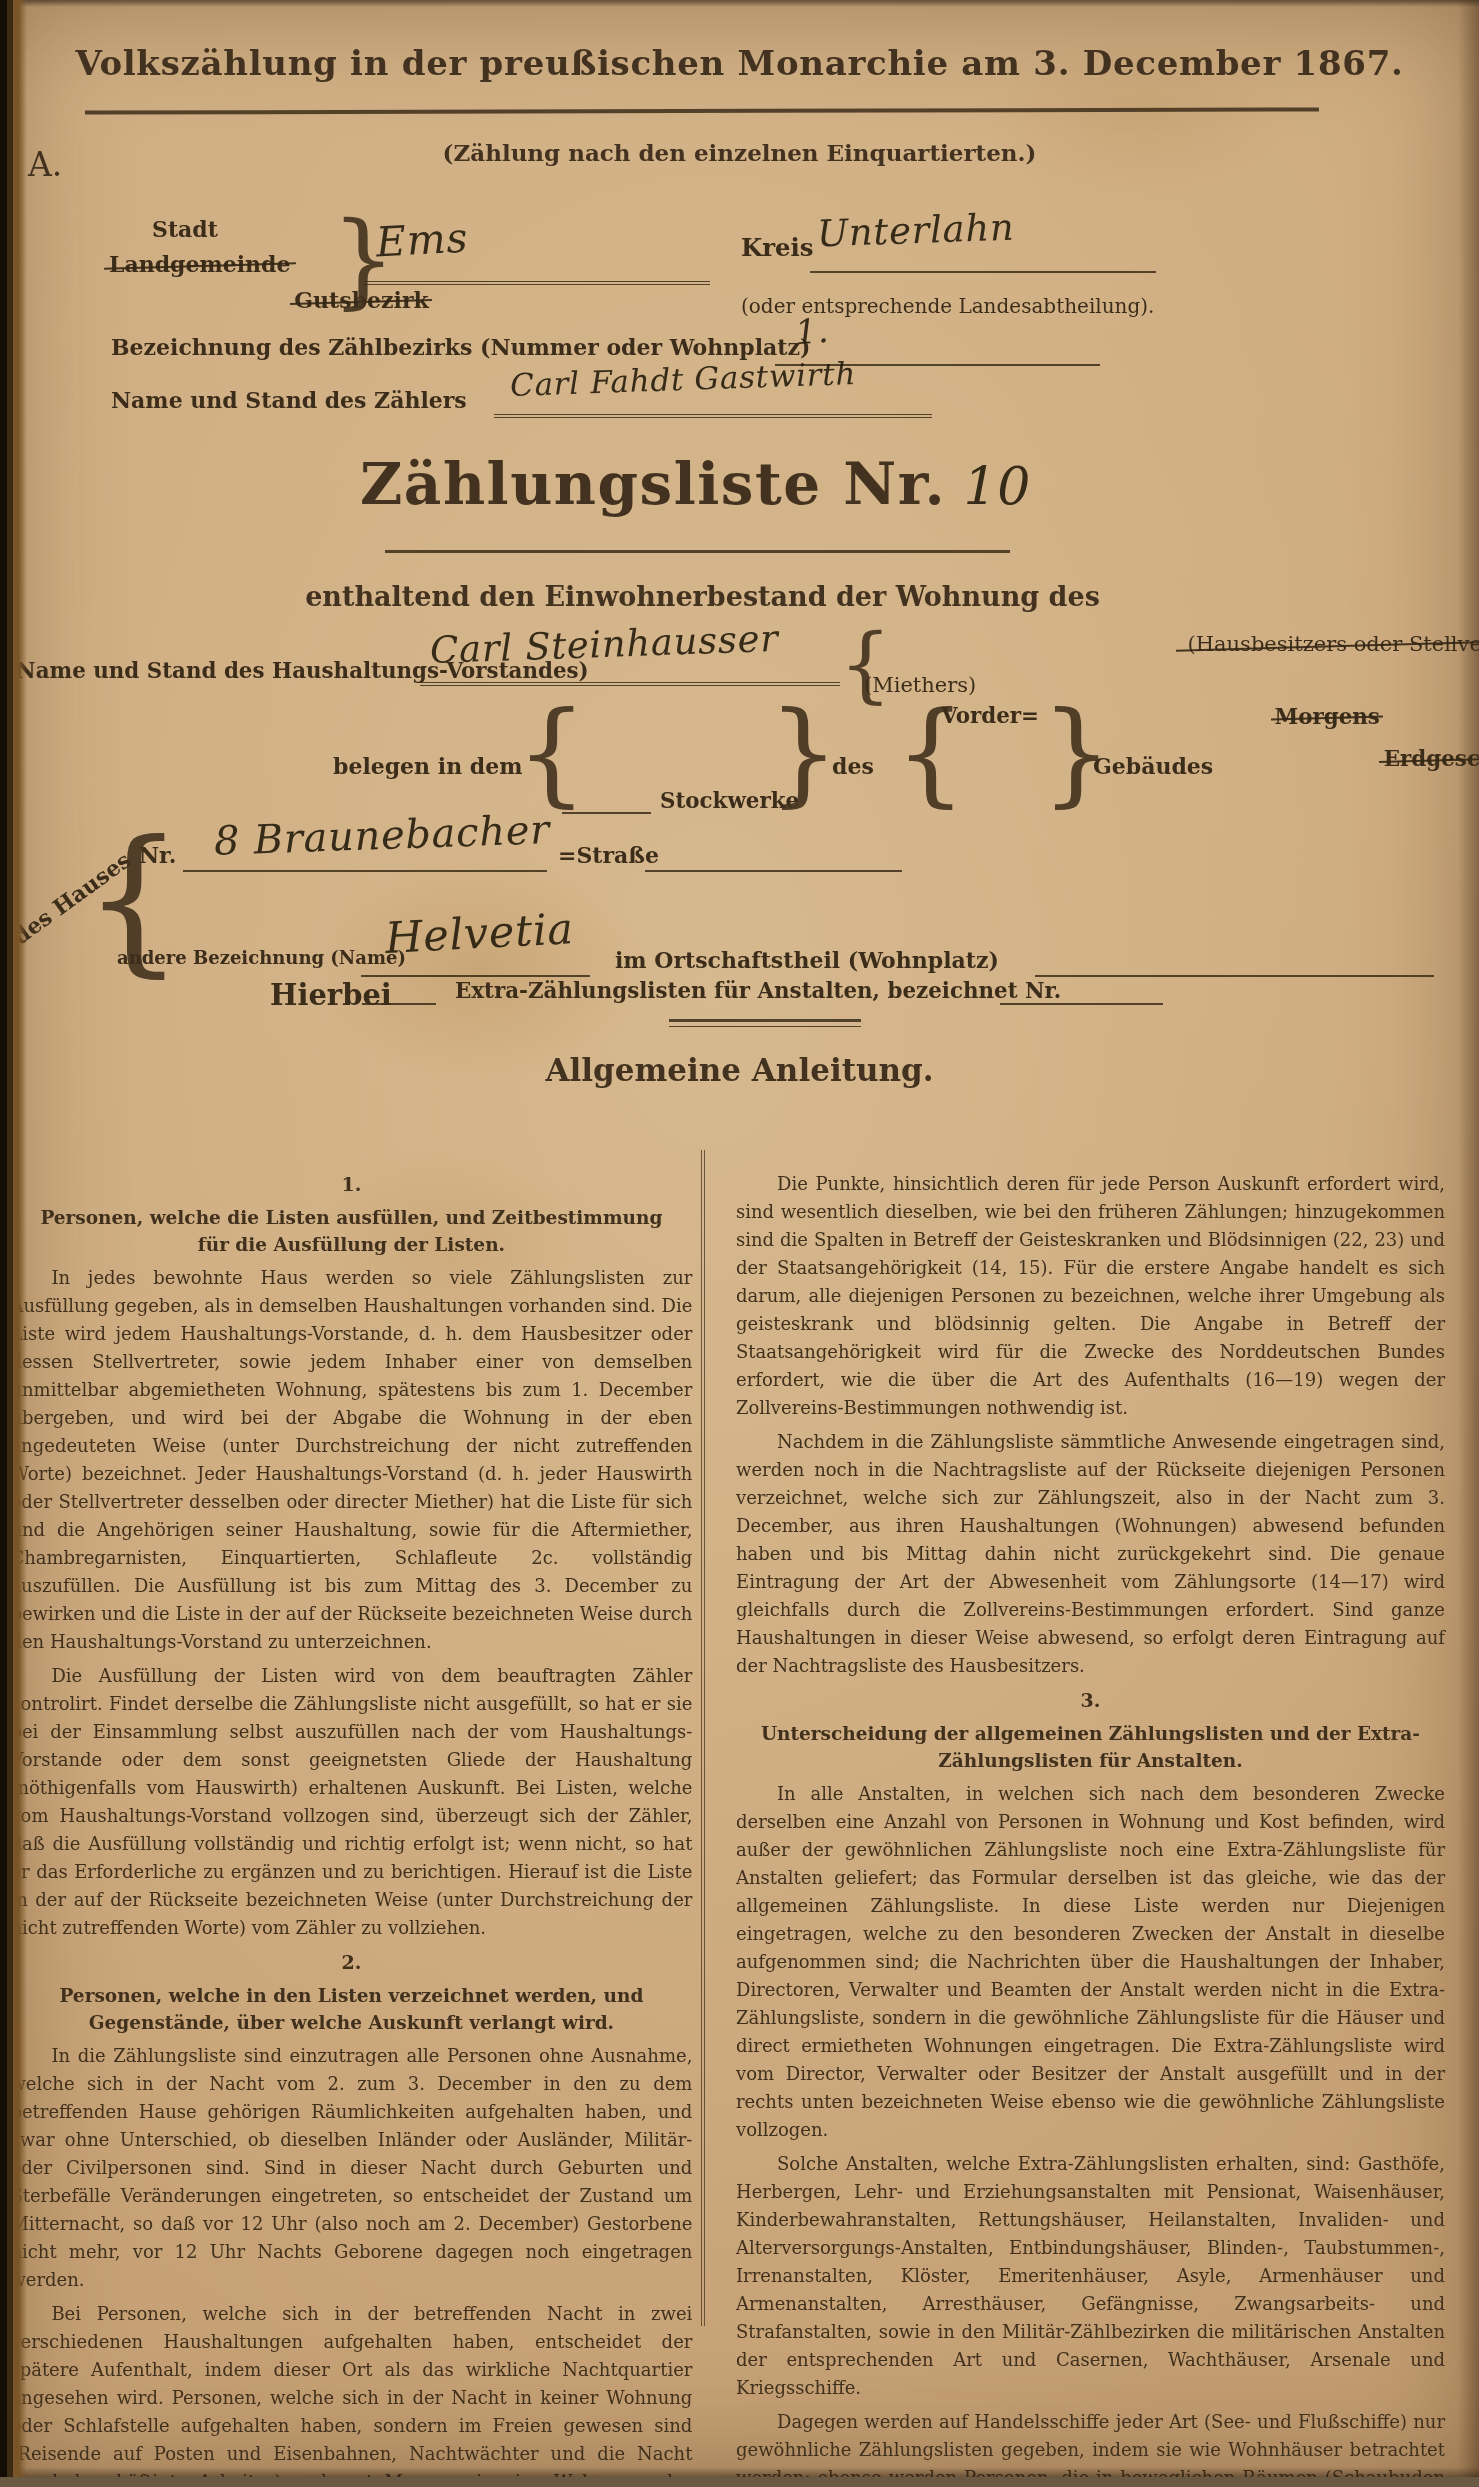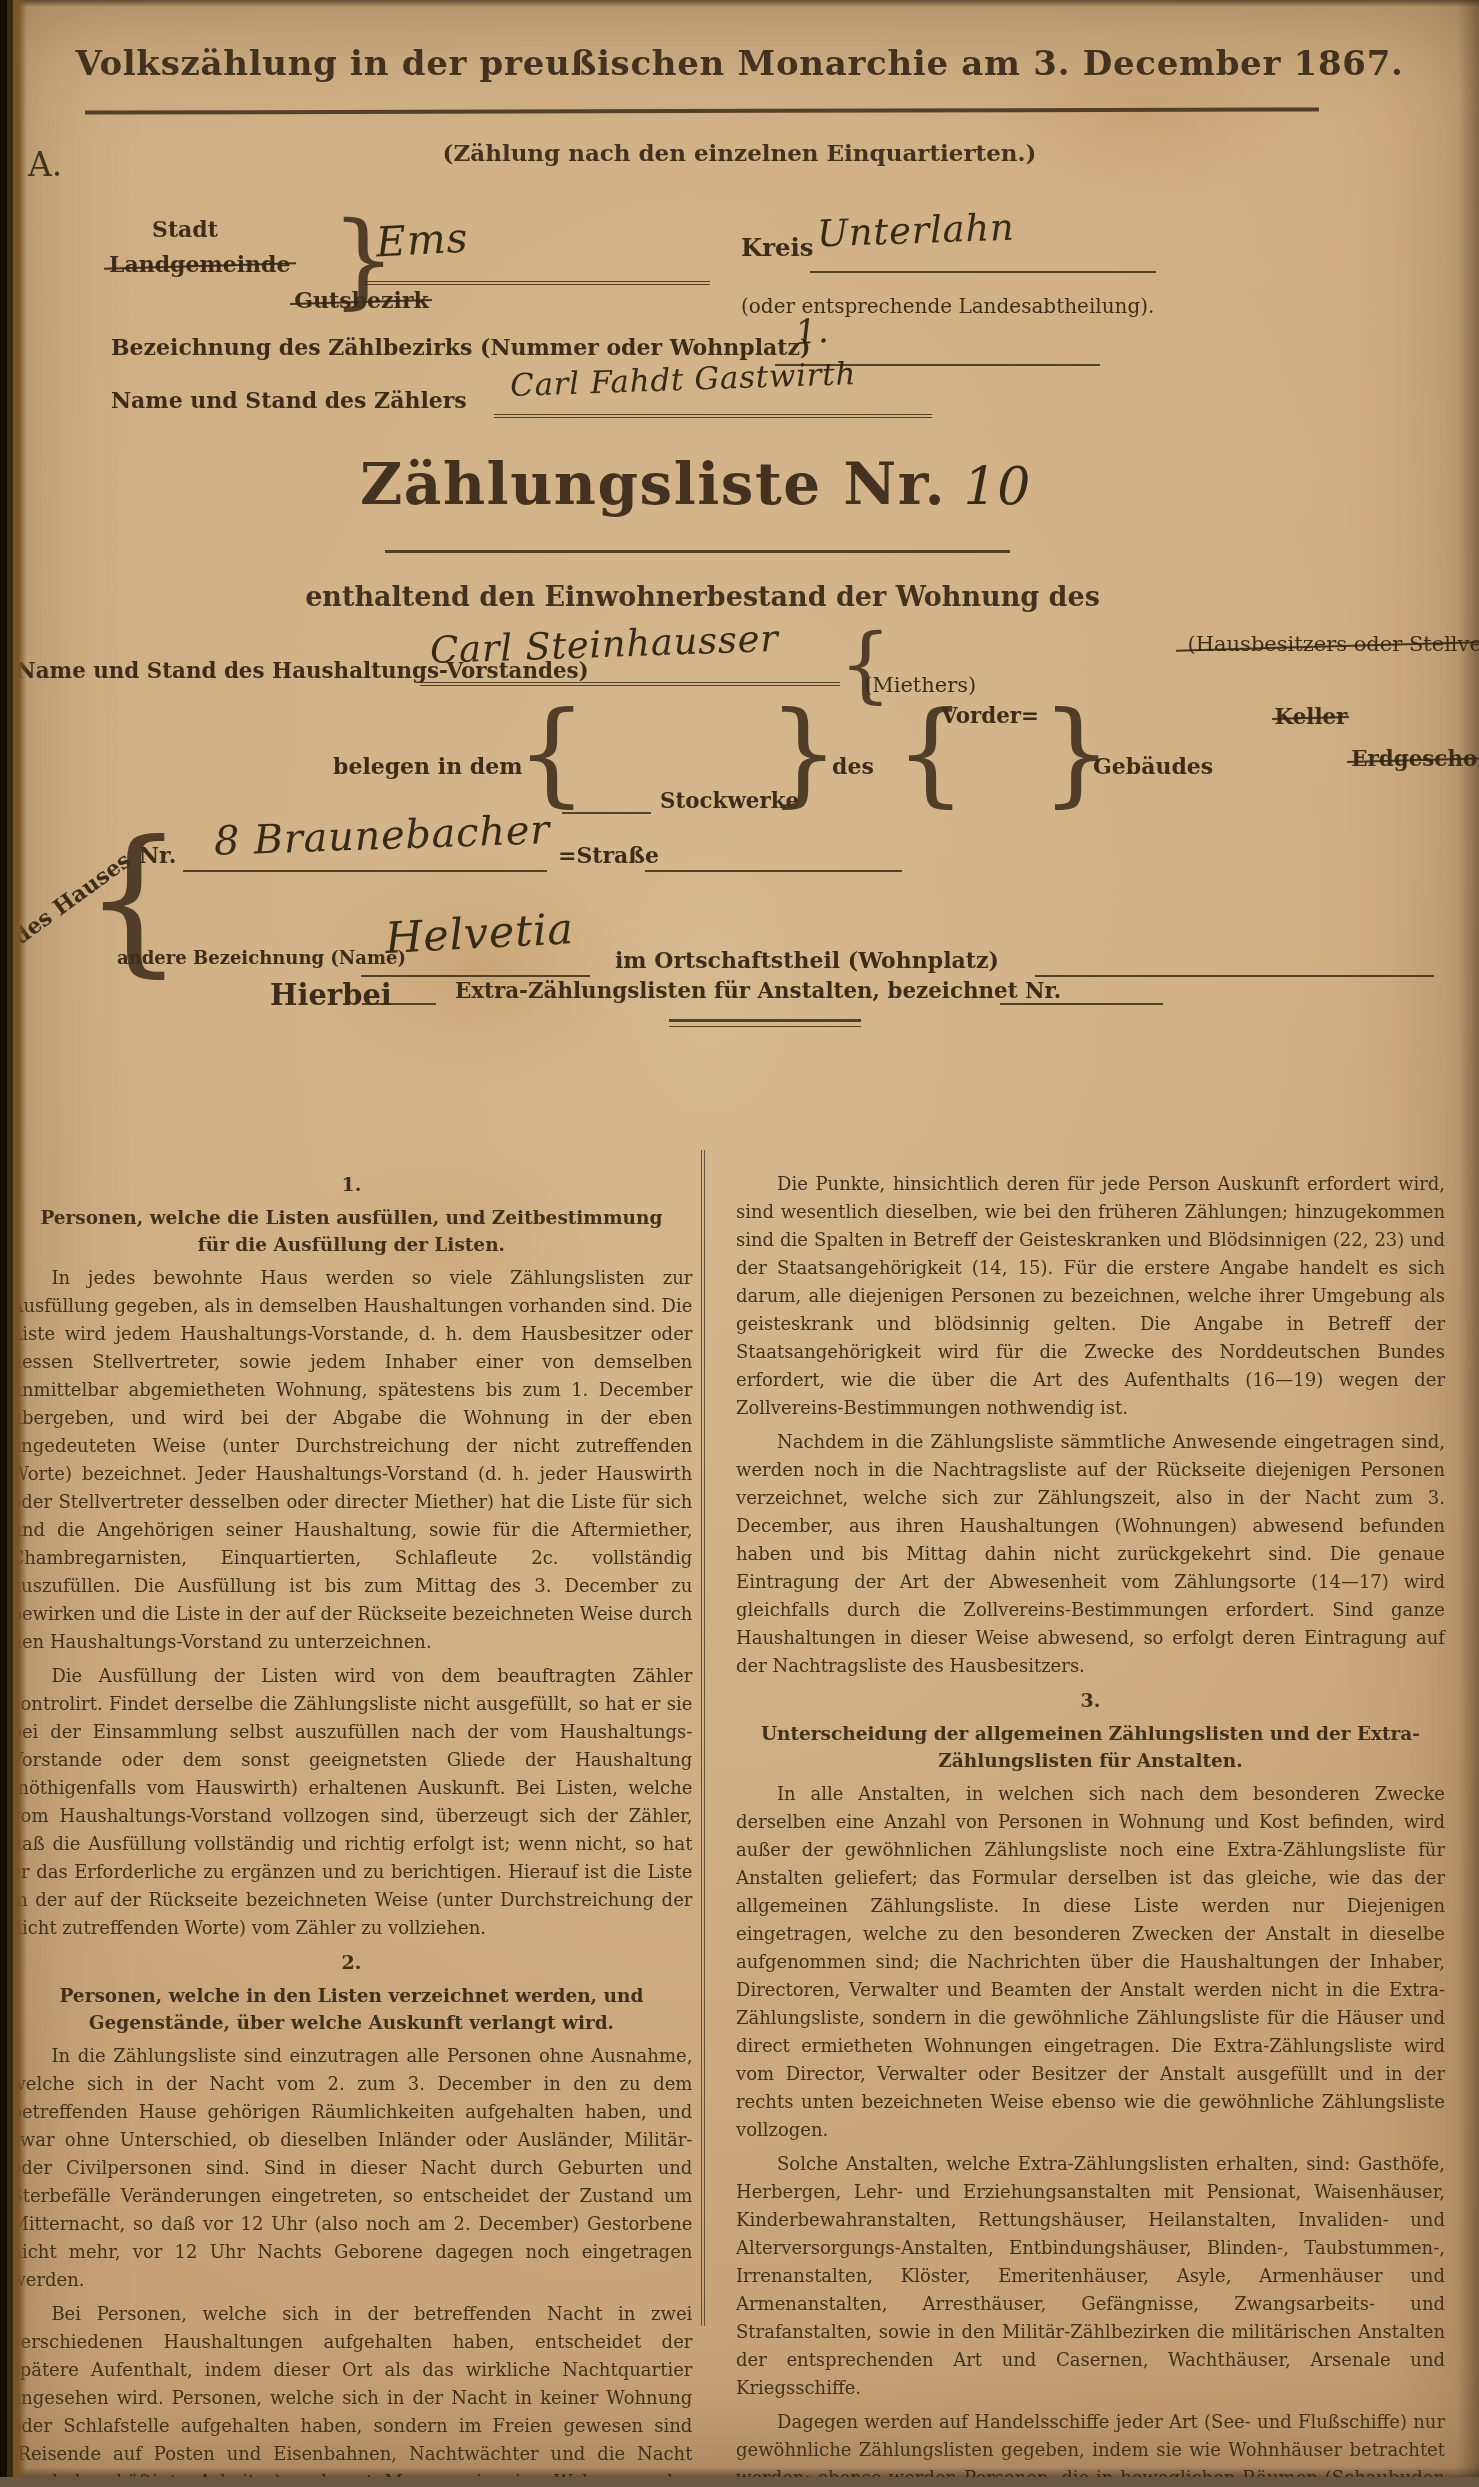--- a/index.html
+++ b/index.html
@@ -92,21 +92,21 @@
   <div class="abs paren" style="left:6px;top:658px;font-size:21.4px;">(Name und Stand des Haushaltungs-Vorstandes)</div>
   <div class="abs hand" style="left:430px;top:623px;font-size:37px;transform:rotate(-2deg);">Carl Steinhausser</div>
   <div class="dline" style="left:420px;top:682px;width:420px;"></div>
   <div class="brace" style="left:839px;top:623px;font-size:83px;">{</div>
   <div class="abs paren struck" style="left:864px;top:630px;font-size:21px;font-weight:400;">(Hausbesitzers oder Stellvertreters)</div>
   <div class="abs paren" style="left:864px;top:673px;font-size:21px;font-weight:400;">(Miethers)</div>
 
   
   <div class="abs label" style="left:333px;top:753px;font-size:22px;">belegen in dem</div>
   <div class="brace" style="left:516px;top:697px;font-size:112px;">{</div>
-  <div class="abs label struck" style="left:562px;top:703px;font-size:21.4px;">Keller</div>
+  <div class="abs label struck" style="left:562px;top:703px;font-size:21.4px;">Morgens</div>
   <div class="abs label struck" style="left:562px;top:745px;font-size:21.4px;">Erdgeschoß</div>
   <div class="rule" style="left:562px;top:812px;width:89px;height:1.5px;"></div>
   <div class="abs label" style="left:660px;top:788px;font-size:21.4px;">Stockwerke</div>
   <div class="brace" style="left:768px;top:697px;font-size:112px;">}</div>
   <div class="abs label" style="left:832px;top:753px;font-size:22px;">des</div>
   <div class="brace" style="left:895px;top:697px;font-size:112px;">{</div>
   <div class="abs label" style="left:941px;top:703px;font-size:21.4px;">Vorder=</div>
   
   
   <div class="brace" style="left:1041px;top:697px;font-size:112px;">}</div>
@@ -127,20 +127,21 @@
   <div class="rule" style="left:1035px;top:975px;width:399px;height:1.5px;"></div>
 
   
   <div class="abs label" style="left:270px;top:978px;font-size:29px;">Hierbei</div>
   <div class="rule" style="left:362px;top:1003px;width:74px;height:1.5px;"></div>
   <div class="abs label" style="left:455px;top:978px;font-size:21.4px;">Extra-Zählungslisten für Anstalten, bezeichnet Nr.</div>
   <div class="rule" style="left:1000px;top:1003px;width:163px;height:1.5px;"></div>
 
   
   <div class="abs" style="left:669px;top:1019px;width:192px;height:3.7px;border-top:3px solid #3c2d1a;border-bottom:1.5px solid #3c2d1a;opacity:.85;"></div>
+  <div class="abs center" style="top:1052px;font-size:31px;font-weight:700;">Allgemeine Anleitung.</div>
 
   
   <div class="col-divider" style="left:701px;top:1150px;width:4.4px;height:1176px;"></div>
 
   
   <div class="col" style="left:10.4px;top:1170px;width:682px;">
     <p class="sec-num">1.</p>
     <p class="sec-title">Personen, welche die Listen ausfüllen, und Zeitbestimmung für die Ausfüllung der Listen.</p>
     <p>In jedes bewohnte Haus werden so viele Zählungslisten zur Ausfüllung gegeben, als in demselben Haushaltungen vorhanden sind. Die Liste wird jedem Haushaltungs-Vorstande, d. h. dem Hausbesitzer oder dessen Stellvertreter, sowie jedem Inhaber einer von demselben unmittelbar abgemietheten Wohnung, spätestens bis zum 1. December übergeben, und wird bei der Abgabe die Wohnung in der eben angedeuteten Weise (unter Durchstreichung der nicht zutreffenden Worte) bezeichnet. Jeder Haushaltungs-Vorstand (d. h. jeder Hauswirth oder Stellvertreter desselben oder directer Miether) hat die Liste für sich und die Angehörigen seiner Haushaltung, sowie für die Aftermiether, Chambregarnisten, Einquartierten, Schlafleute 2c. vollständig auszufüllen. Die Ausfüllung ist bis zum Mittag des 3. December zu bewirken und die Liste in der auf der Rückseite bezeichneten Weise durch den Haushaltungs-Vorstand zu unterzeichnen.</p>
     <p>Die Ausfüllung der Listen wird von dem beauftragten Zähler controlirt. Findet derselbe die Zählungsliste nicht ausgefüllt, so hat er sie bei der Einsammlung selbst auszufüllen nach der vom Haushaltungs-Vorstande oder dem sonst geeignetsten Gliede der Haushaltung (nöthigenfalls vom Hauswirth) erhaltenen Auskunft. Bei Listen, welche vom Haushaltungs-Vorstand vollzogen sind, überzeugt sich der Zähler, daß die Ausfüllung vollständig und richtig erfolgt ist; wenn nicht, so hat er das Erforderliche zu ergänzen und zu berichtigen. Hierauf ist die Liste in der auf der Rückseite bezeichneten Weise (unter Durchstreichung der nicht zutreffenden Worte) vom Zähler zu vollziehen.</p>

